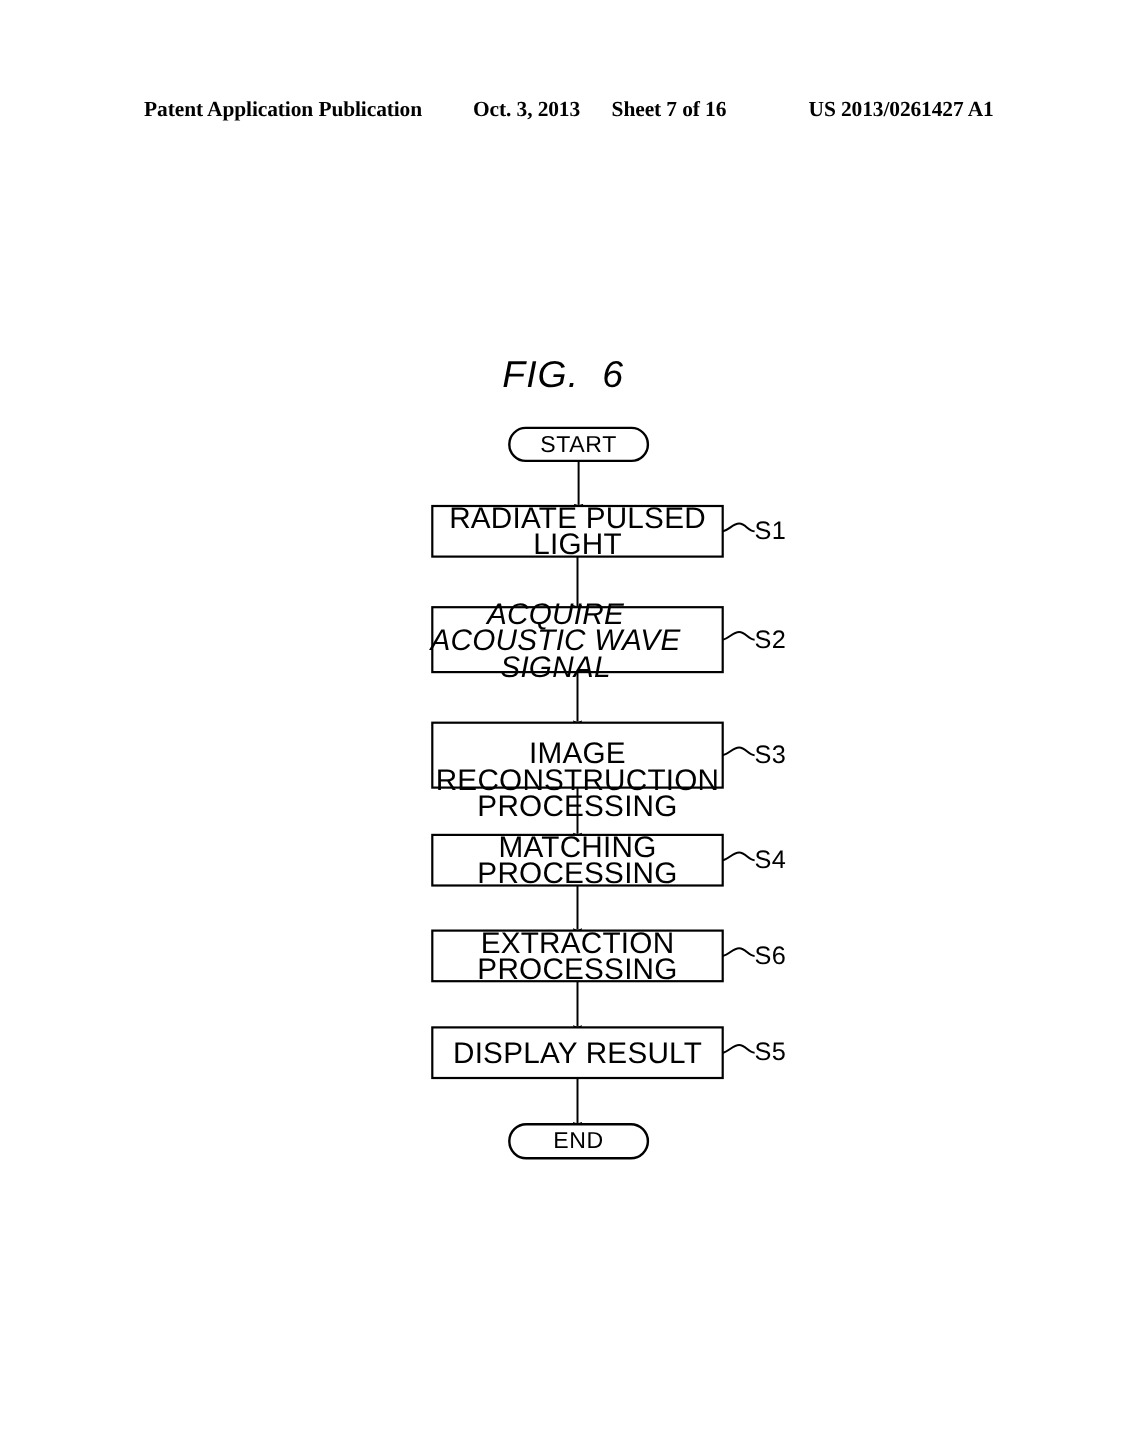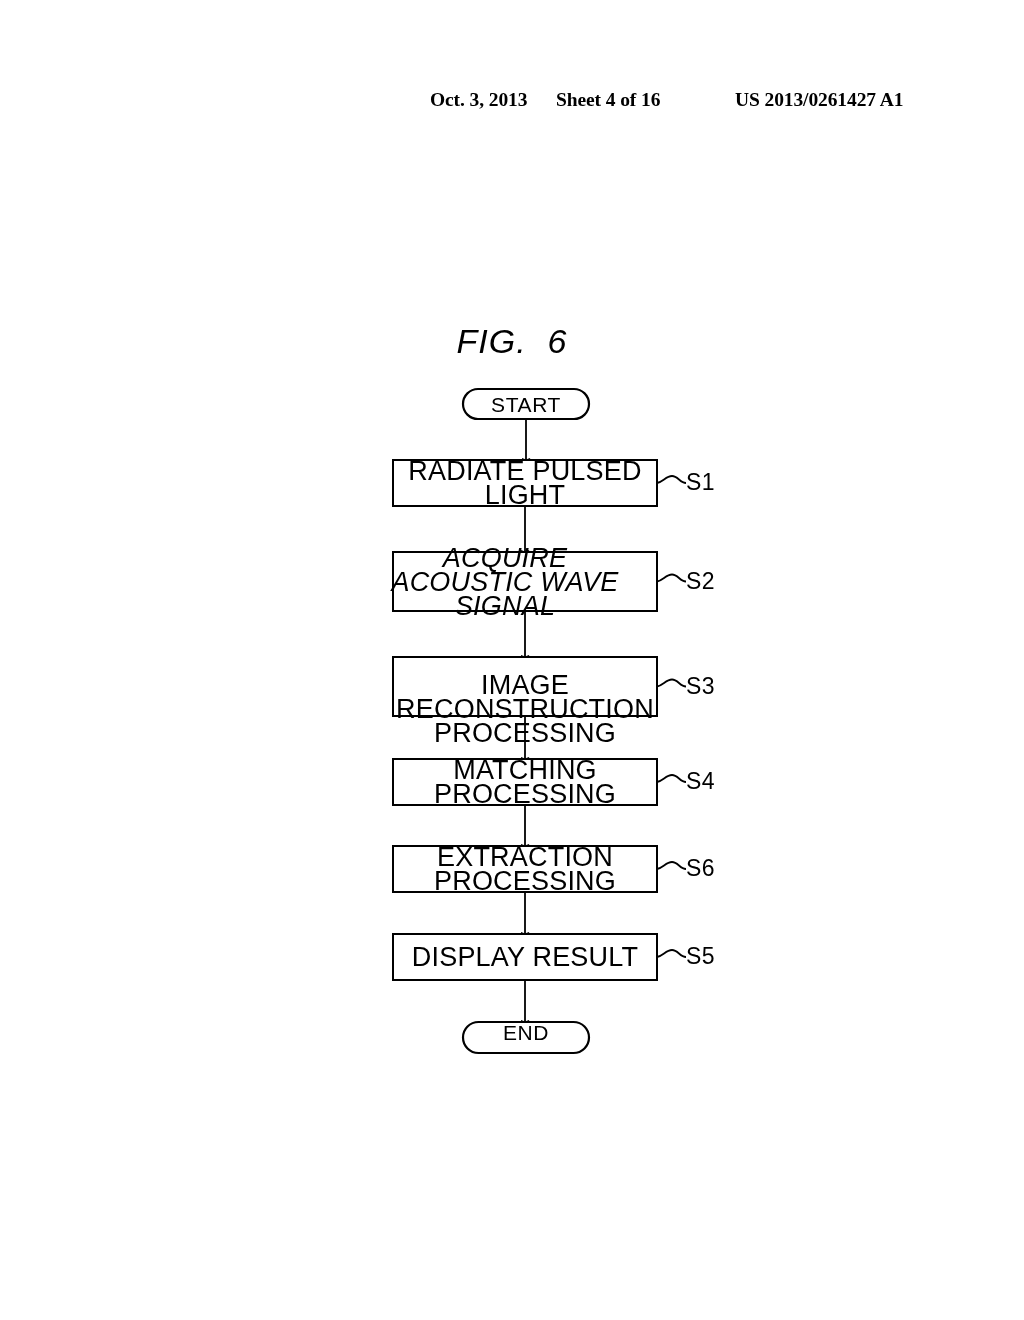--- a/index.html
+++ b/index.html
@@ -95,22 +95,23 @@
     letter-spacing: 0.3px;
     line-height: 23px;
     color: #000000;
     white-space: nowrap;
   }
 </style>
 </head>
 <body>
 
 <div id="page-header">
+  <span class="hdr-cell" id="hdr-pub">Patent Application Publication</span>
   <span class="hdr-cell" id="hdr-date">Oct. 3, 2013</span>
-  <span class="hdr-cell" id="hdr-sheet">Sheet 4 of 16</span>
+  <span class="hdr-cell" id="hdr-sheet">Sheet 7 of 16</span>
   <span class="hdr-cell" id="hdr-num">US 2013/0261427 A1</span>
 </div>
 
 <div id="fig-title">FIG.  6</div>
 
 <div id="flowchart">
   <svg id="flow-svg" width="1024" height="1320">
     <defs>
       <marker id="arrowhead" markerWidth="8" markerHeight="9" refX="1.2" refY="4.5" orient="auto" markerUnits="userSpaceOnUse">
         <path d="M0,0 L8,4.5 L0,9 L1.6,4.5 Z" fill="#000000"></path>
@@ -153,15 +154,15 @@
       <div class="step-label" style="left: 686px; top: 569.5px;">S2</div>
       <div class="node-text proc-text" style="left: 393px; top: 657px; width: 264px; height: 59px; display: flex; align-items: center; justify-content: center;"><div style="width: 100%; margin-top: 44px;">IMAGE RECONSTRUCTION
 PROCESSING</div></div>
       <div class="step-label" style="left: 686px; top: 674.5px;">S3</div>
       <div class="node-text proc-text" style="left: 393px; top: 759px; width: 264px; height: 46px; display: flex; align-items: center; justify-content: center;"><div style="width: 100%;">MATCHING PROCESSING</div></div>
       <div class="step-label" style="left: 686px; top: 770px;">S4</div>
       <div class="node-text proc-text" style="left: 393px; top: 846px; width: 264px; height: 46px; display: flex; align-items: center; justify-content: center;"><div style="width: 100%;">EXTRACTION PROCESSING</div></div>
       <div class="step-label" style="left: 686px; top: 857px;">S6</div>
       <div class="node-text proc-text" style="left: 393px; top: 934px; width: 264px; height: 46px; display: flex; align-items: center; justify-content: center;"><div style="width: 100%;">DISPLAY RESULT</div></div>
       <div class="step-label" style="left: 686px; top: 945px;">S5</div>
-      <div class="node-text term-text" style="left: 463px; top: 1022px; width: 126px; height: 31px; display: flex; align-items: flex-start; justify-content: center;"><div style="width: 100%;">END</div></div>
+      <div class="node-text term-text" style="left: 463px; top: 1022px; width: 126px; height: 31px; display: flex; align-items: center; justify-content: center;"><div style="width: 100%;">END</div></div>
     </div>
 </div>
 
 </body></html>

